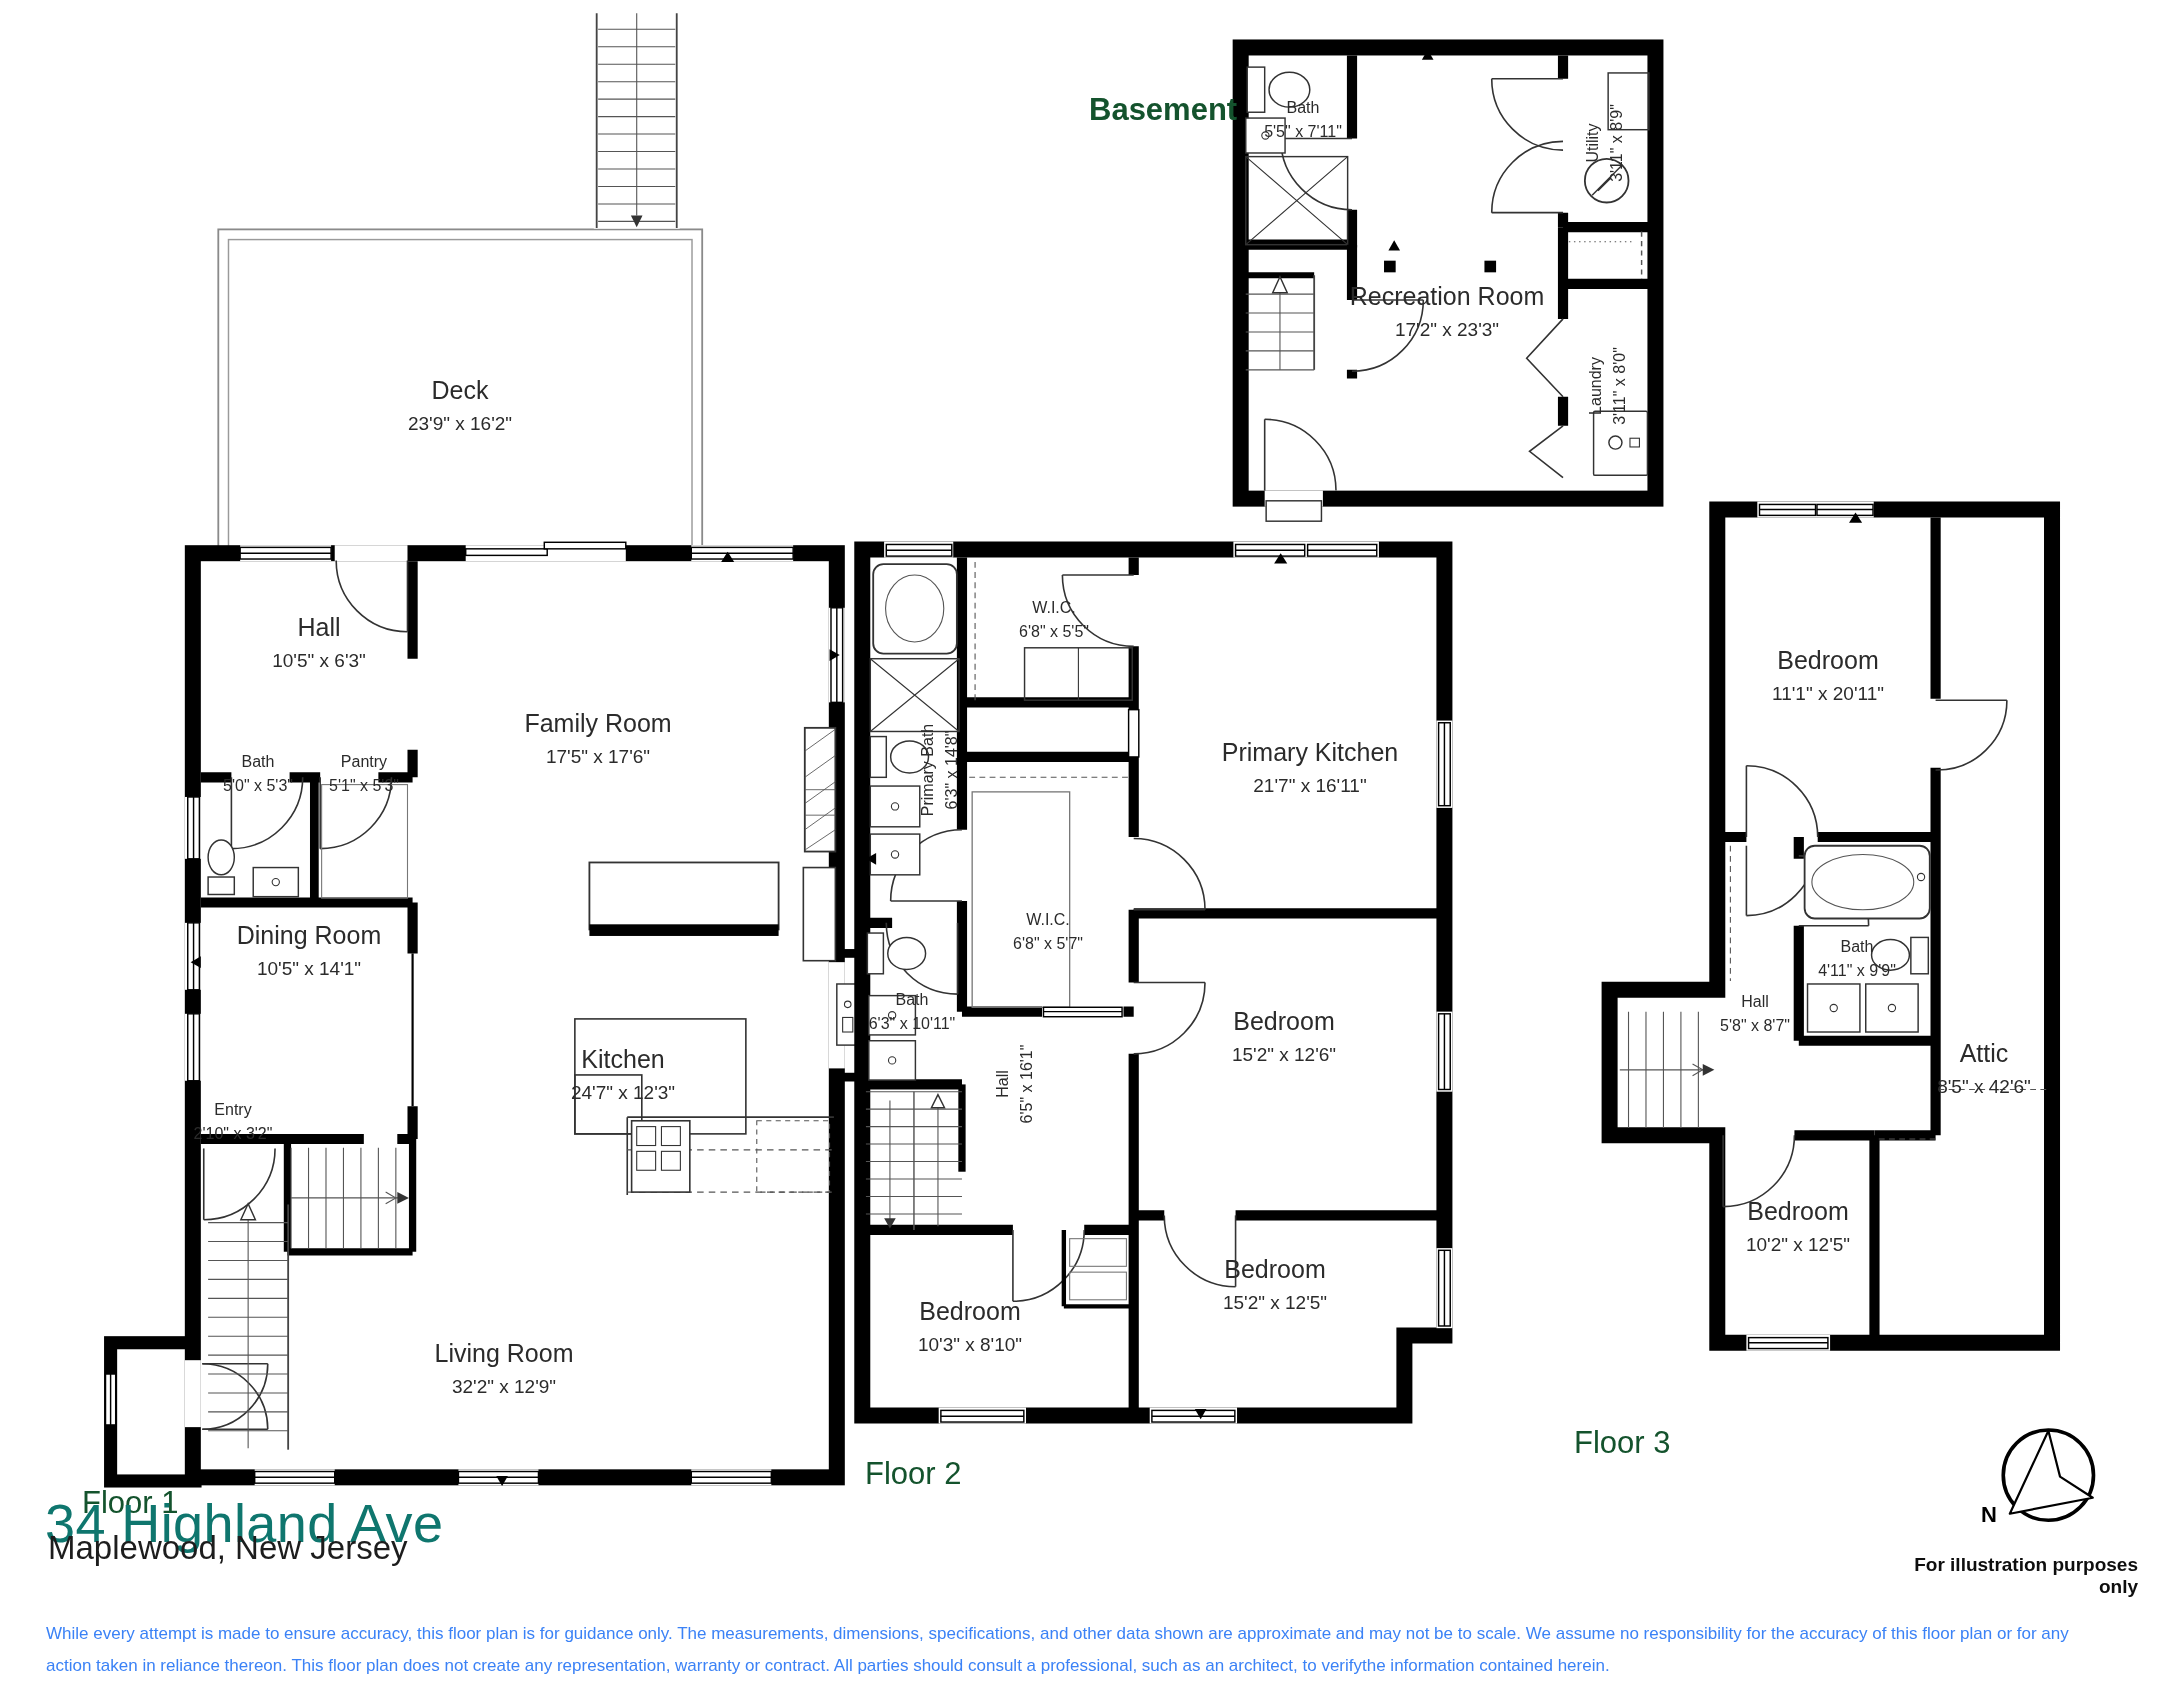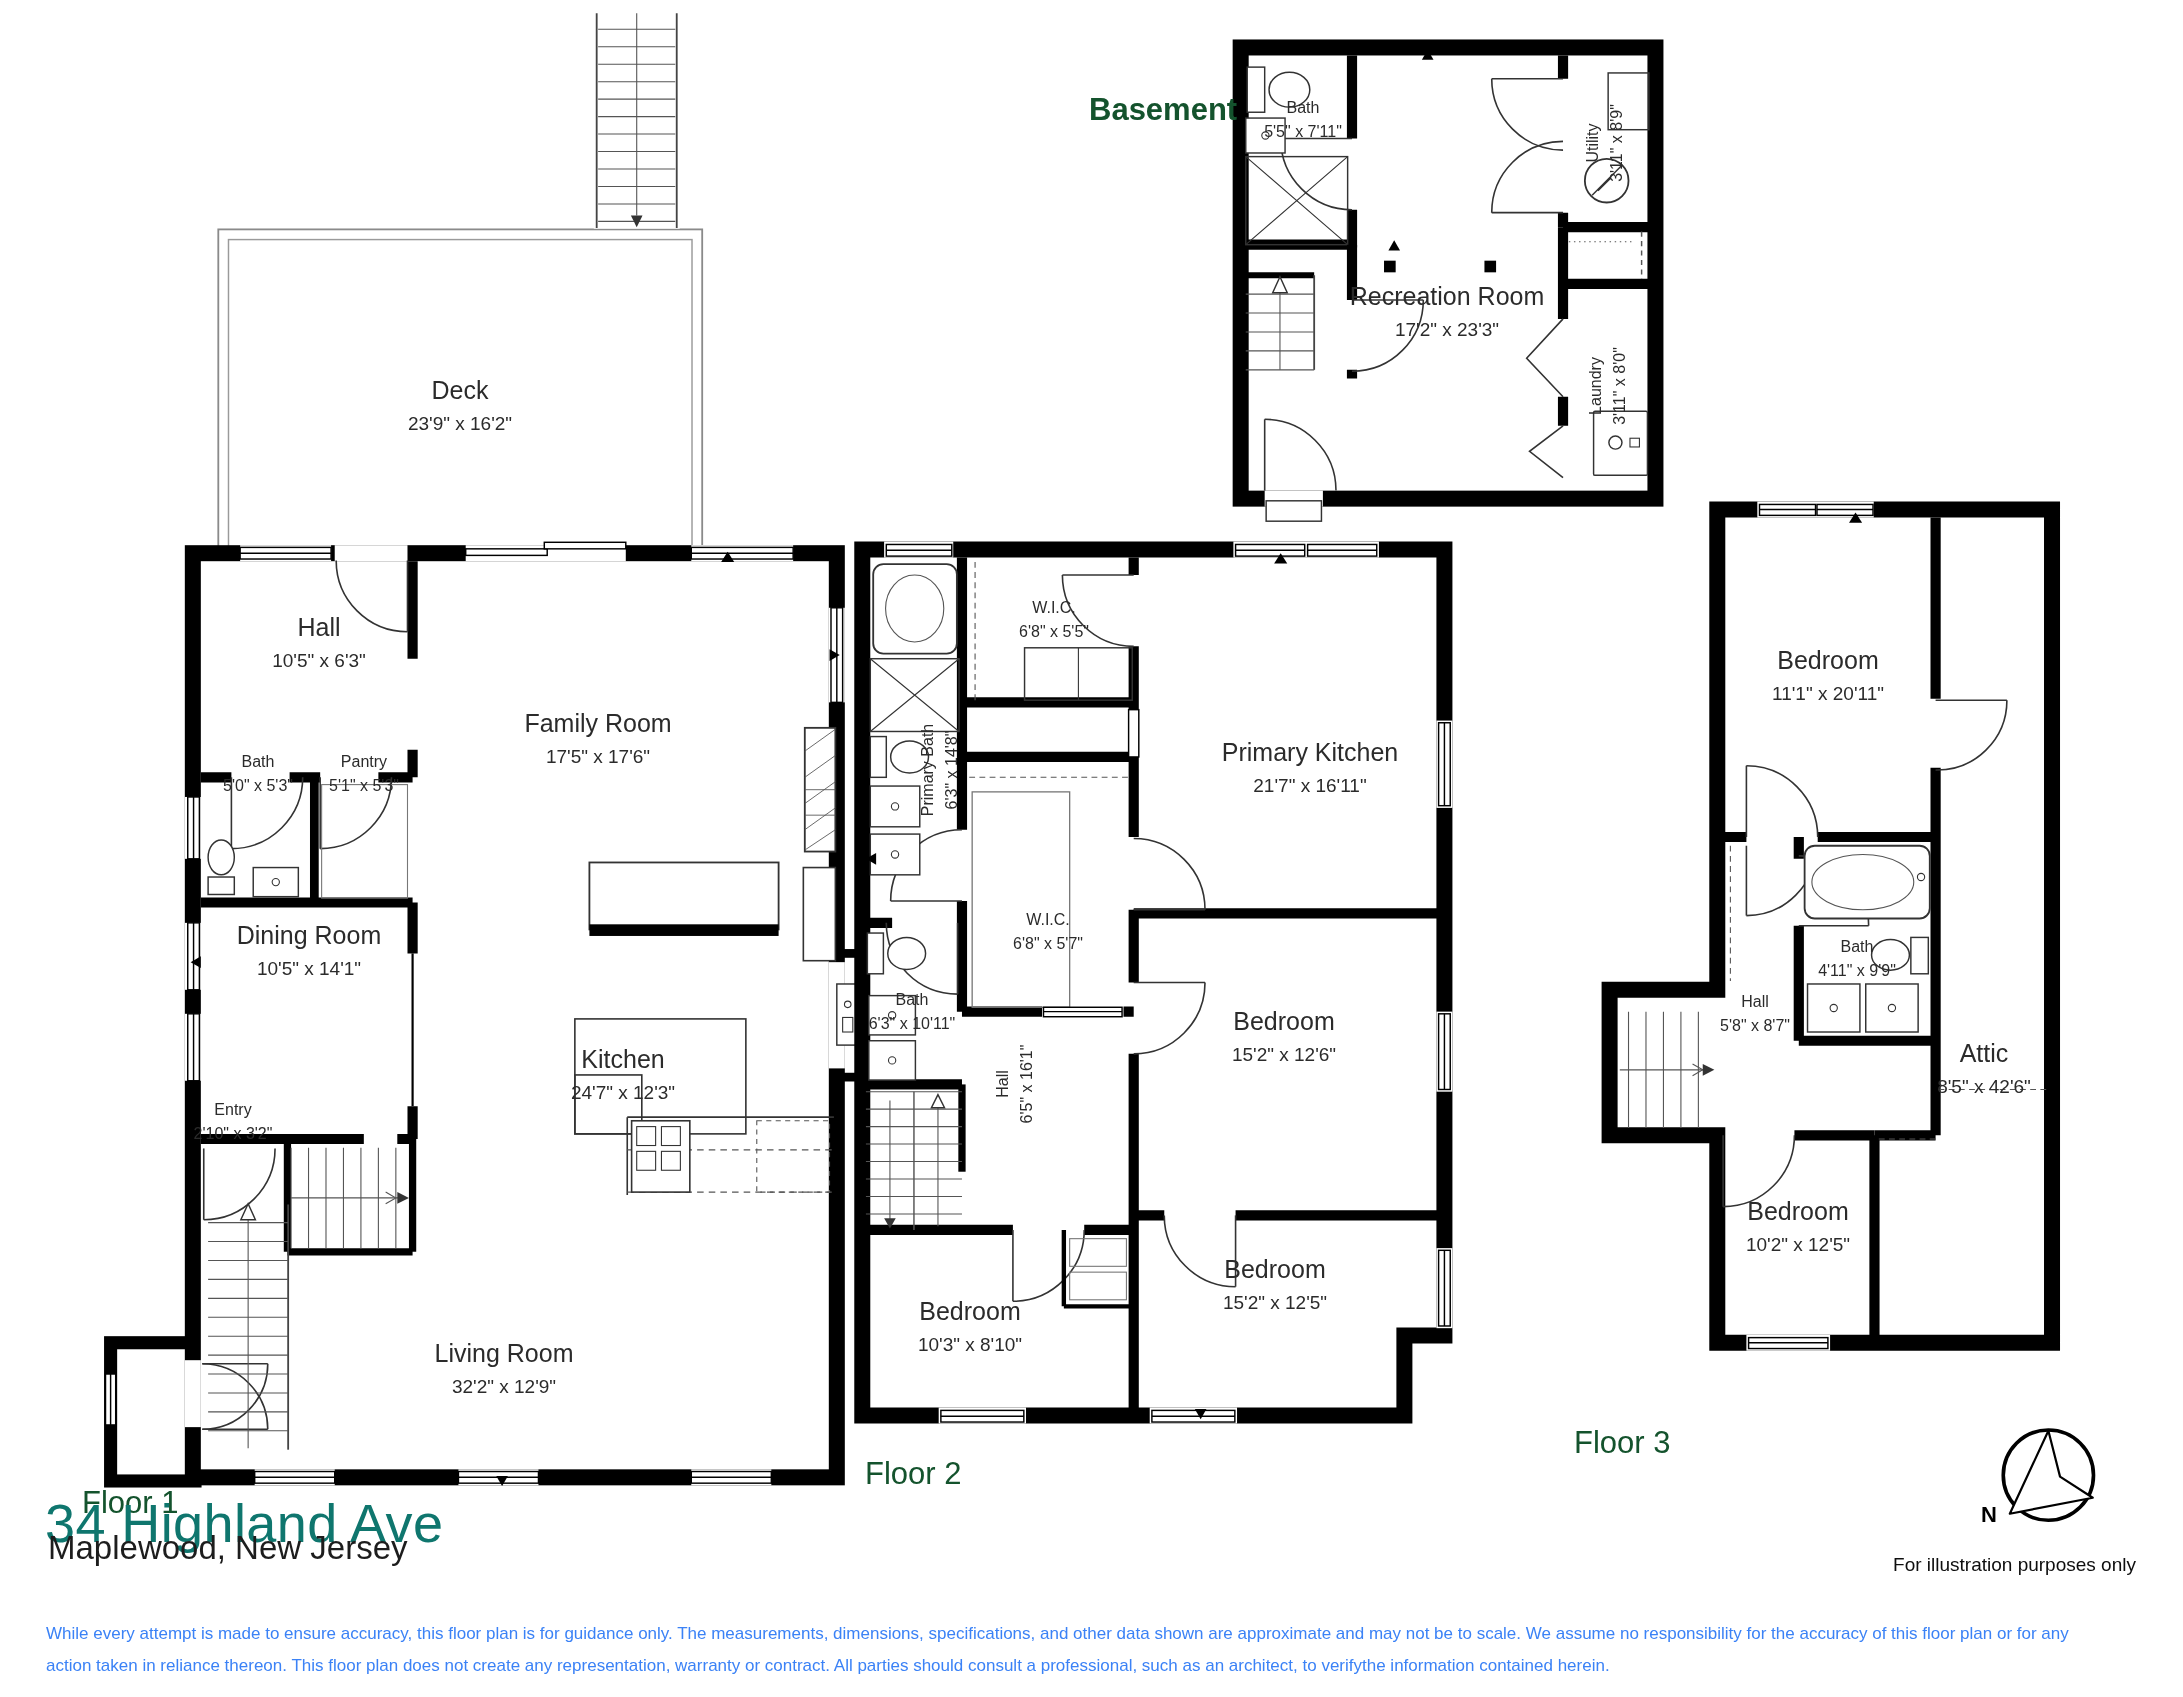--- a/index.html
+++ b/index.html
@@ -14,22 +14,22 @@
   .rlabel.vert{transform:translate(-50%,-50%) rotate(-90deg);}
   .floor-label{position:absolute;font-size:31px;font-weight:500;color:#14532d;}
   .basement-title{font-weight:600;}
   .title-address{position:absolute;left:45px;top:1492px;font-size:54px;font-weight:400;
     color:#0f766e;letter-spacing:0.4px;}
   .title-city{position:absolute;left:48px;top:1529px;font-size:33px;font-weight:400;color:#1d1d1d;}
   .disclaimer{position:absolute;left:46px;width:2096px;font-size:17px;color:#3b82f6;}
   .disclaimer.l1{top:1624px;}
   .disclaimer.l2{top:1656px;}
   .compass-n{position:absolute;left:1981px;top:1502px;font-size:22px;font-weight:700;color:#000;}
-  .footnote{position:absolute;left:1891px;top:1554px;width:247px;text-align:center;
-    font-size:19px;color:#0e0e0e;}
+  .footnote{position:absolute;left:1891px;top:1554px;width:247px;text-align:right;
+    font-size:19px;color:#0e0e0e;font-weight:bold;}
 </style>
 </head>
 <body>
 
 <div class="plan-page">
 
 <svg class="drawing" width="2183" height="1698" viewBox="0 0 3000 2333">
 
   <g fill="none" stroke-linecap="butt">
 

